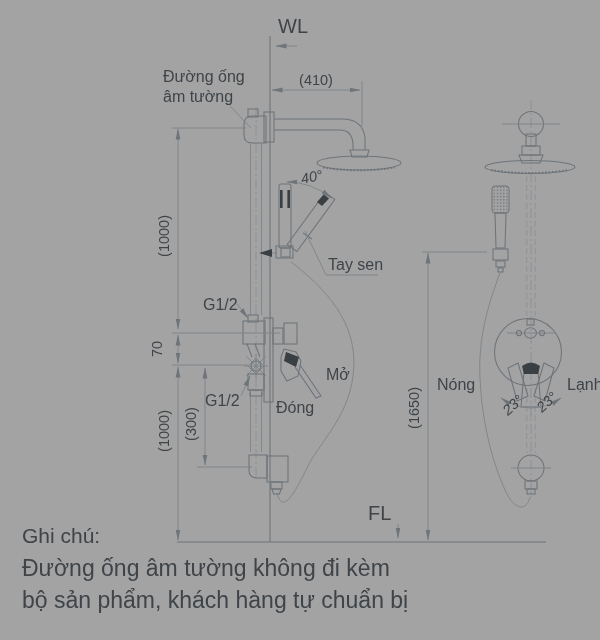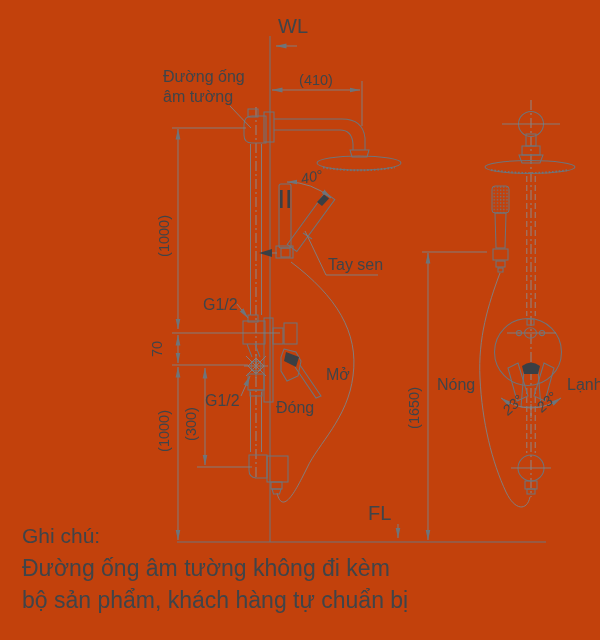--- a/index.html
+++ b/index.html
@@ -1,16 +1,16 @@
 <!DOCTYPE html>
 <html><head>
 <meta charset="utf-8">
 <style>
   html,body{margin:0;padding:0;background:#ffffff;}
-  #stage{position:relative;width:600px;height:640px;background:#c2410c;overflow:hidden;
+  #stage{position:relative;width:600px;height:640px;background:#a3a3a3;overflow:hidden;
          font-family:"Liberation Sans", sans-serif;}
   svg{display:block;}
   text{fill:#3f4449;font-family:"Liberation Sans", sans-serif;}
   .lbl{font-size:16px;}
   .dim{font-size:14.5px;}
   .big{font-size:20px;}
   .note-title{font-size:21px;}
   .note-line{font-size:23px;}
   .ital{font-style:italic;}
   .thin{stroke:#7d8388;stroke-width:0.9;fill:none;}

